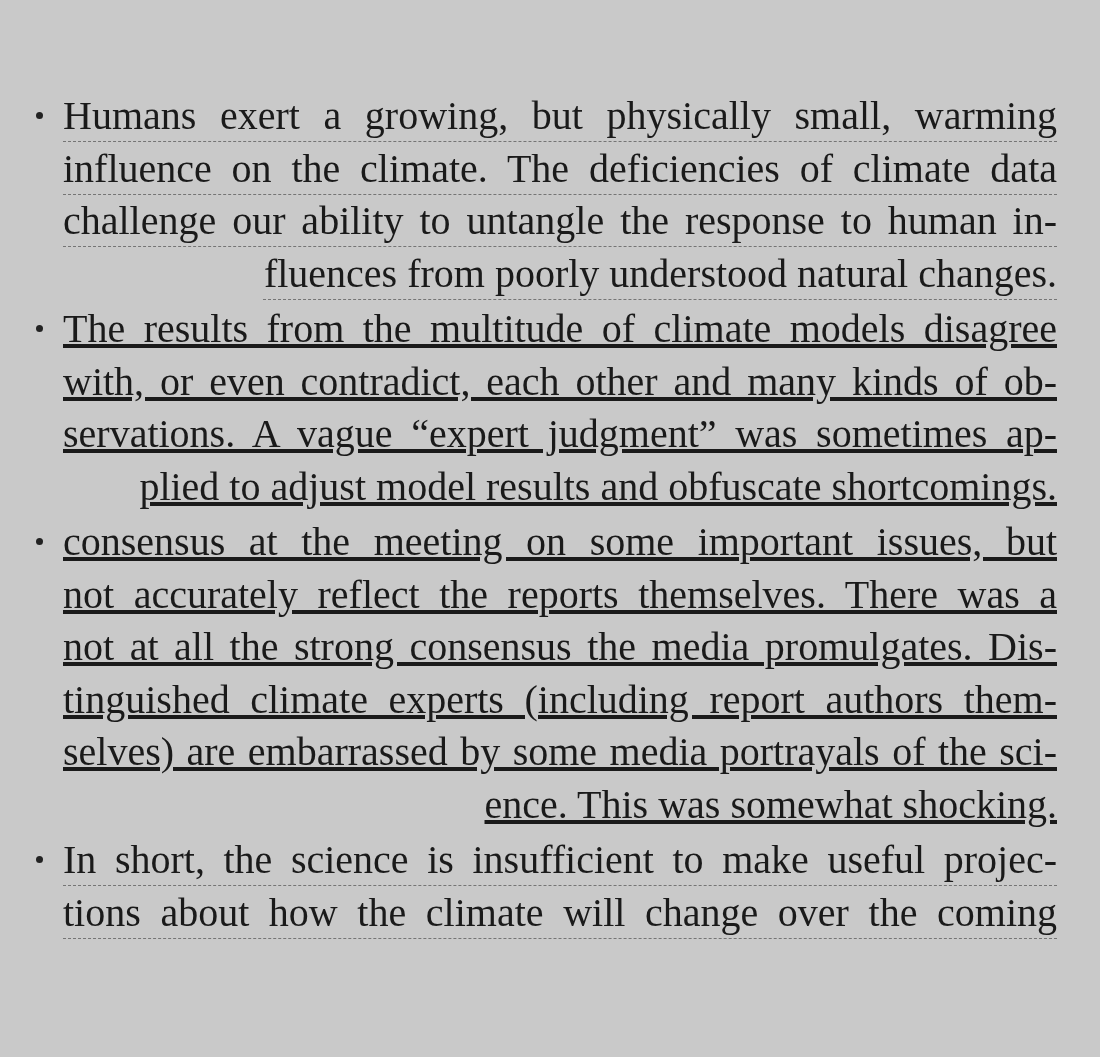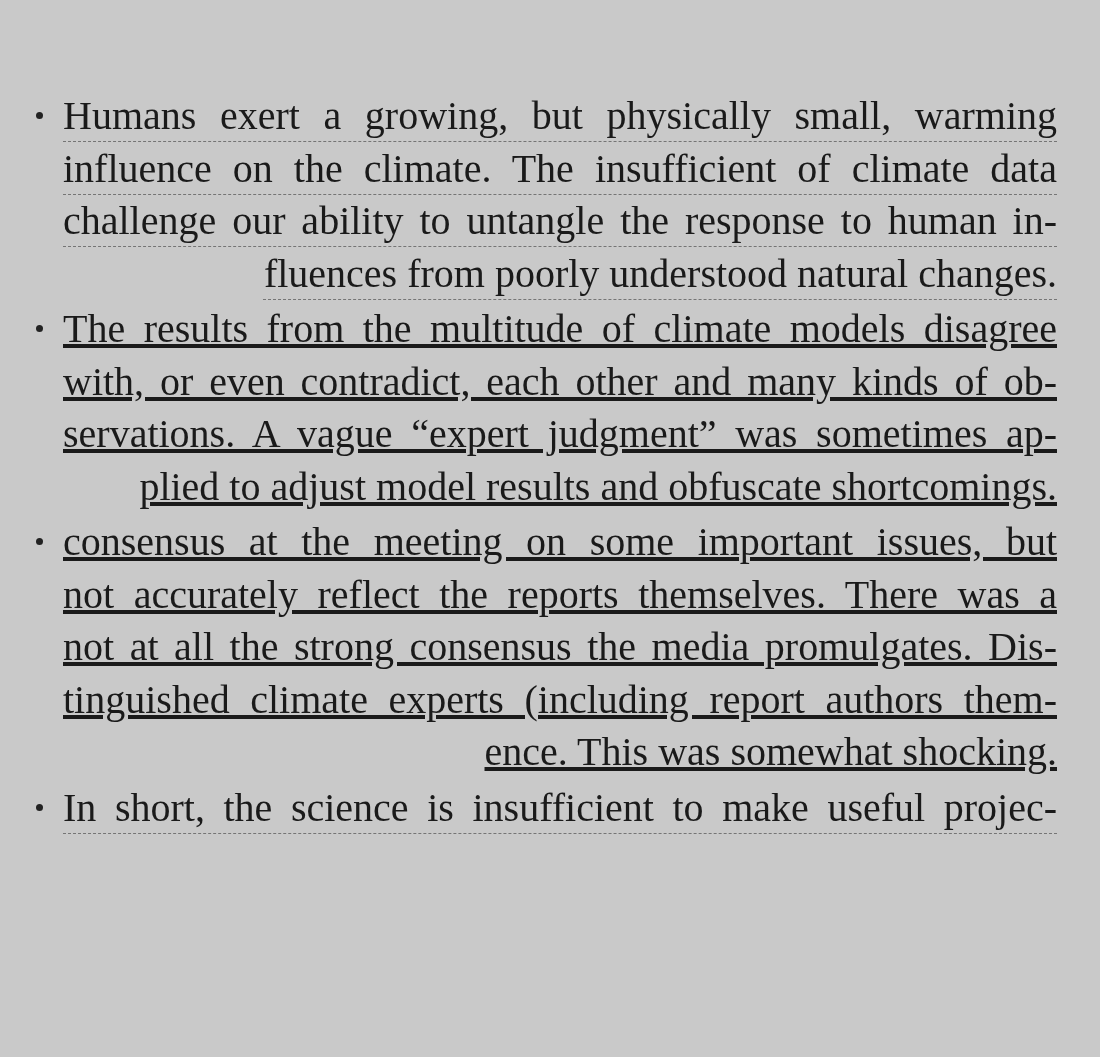--- a/index.html
+++ b/index.html
@@ -58,41 +58,43 @@
 </style>
 </head>
 <body>
 
 <div class="page">
   <ul class="bullets">
 
     <li class="item link">
       <span class="dot"></span>
       <div class="line j">Humans exert a growing, but physically small, warming</div>
-      <div class="line j">influence on the climate. The insufficient of climate data</div>
+      <div class="line j">influence on the climate. The deficiencies of climate data</div>
       <div class="line j">challenge our ability to untangle the response to human in-</div>
       <div class="line last">fluences from poorly understood natural changes.</div>
     </li>
 
     <li class="item">
       <span class="dot"></span>
       <div class="line j">The results from the multitude of climate models disagree</div>
       <div class="line j">with, or even contradict, each other and many kinds of ob-</div>
       <div class="line j">servations. A vague “expert judgment” was sometimes ap-</div>
       <div class="line last">plied to adjust model results and obfuscate shortcomings.</div>
     </li>
 
     <li class="item">
       <span class="dot"></span>
       <div class="line j">consensus at the meeting on some important issues, but</div>
       <div class="line j">not accurately reflect the reports themselves. There was a</div>
       <div class="line j">not at all the strong consensus the media promulgates. Dis-</div>
       <div class="line j">tinguished climate experts (including report authors them-</div>
+      <div class="line j">selves) are embarrassed by some media portrayals of the sci-</div>
       <div class="line last">ence. This was somewhat shocking.</div>
     </li>
 
     <li class="item link">
       <span class="dot"></span>
       <div class="line j">In short, the science is insufficient to make useful projec-</div>
+      <div class="line j">tions about how the climate will change over the coming</div>
     </li>
 
   </ul>
 </div>
 
 </body></html>

